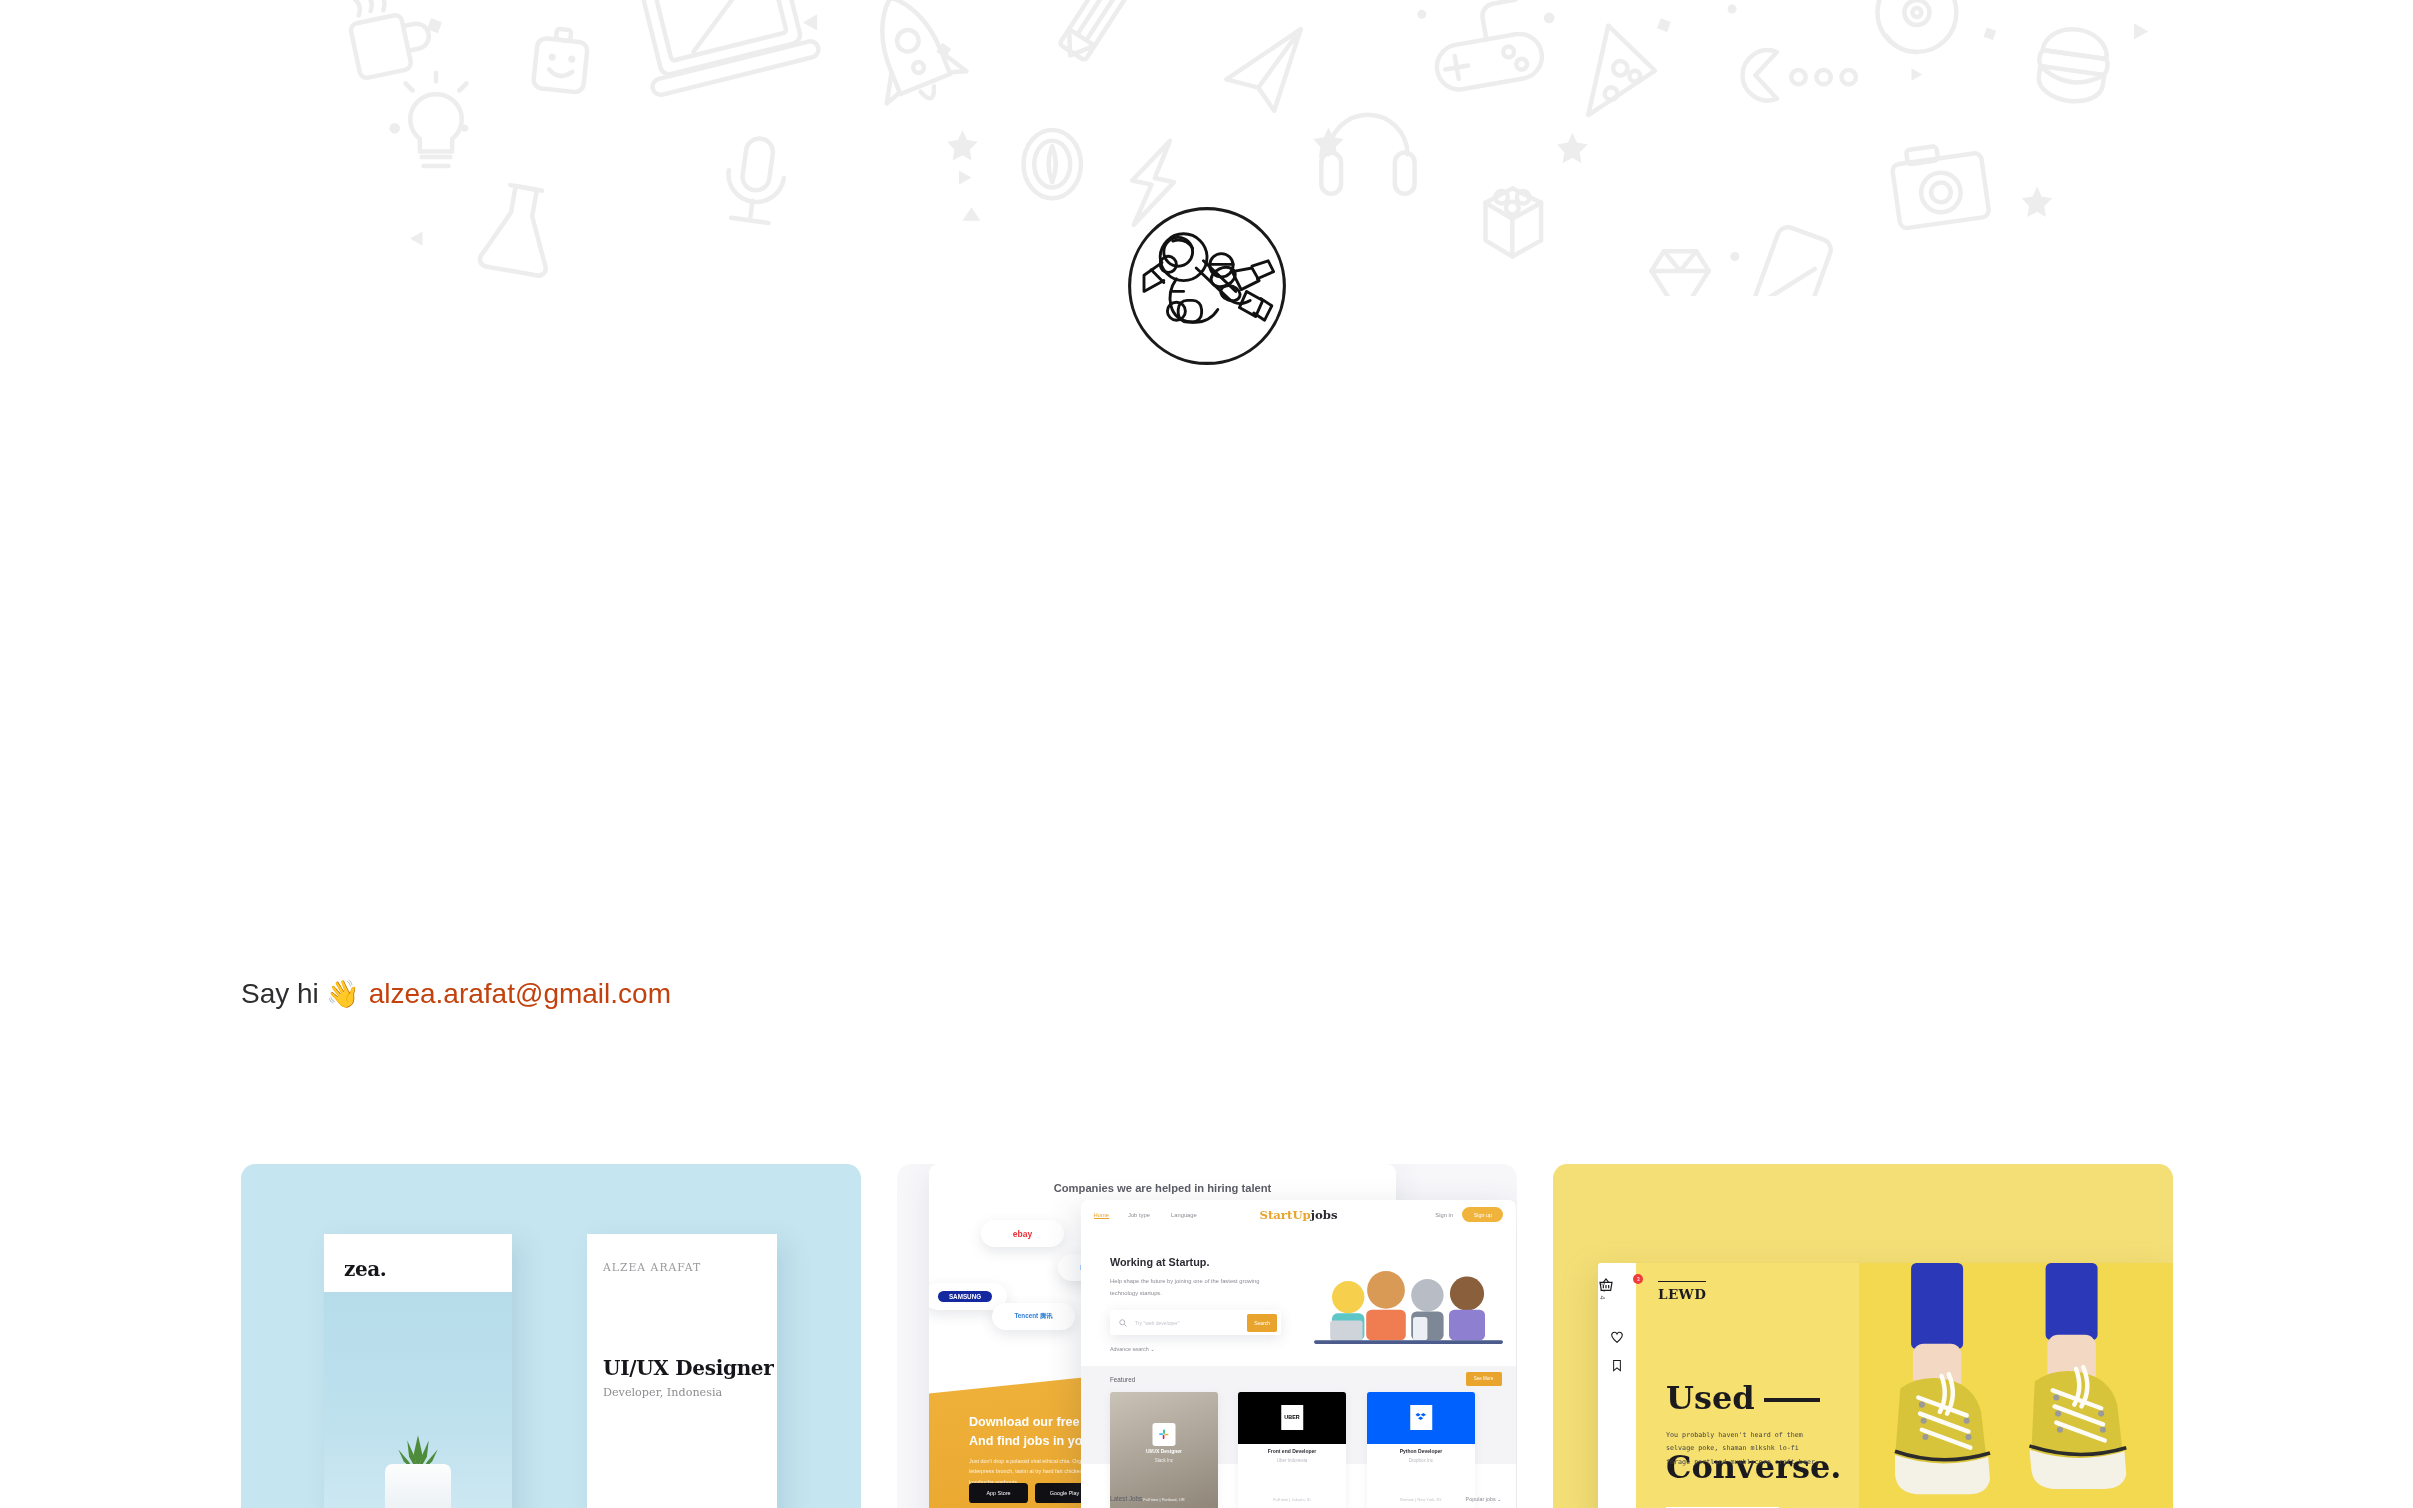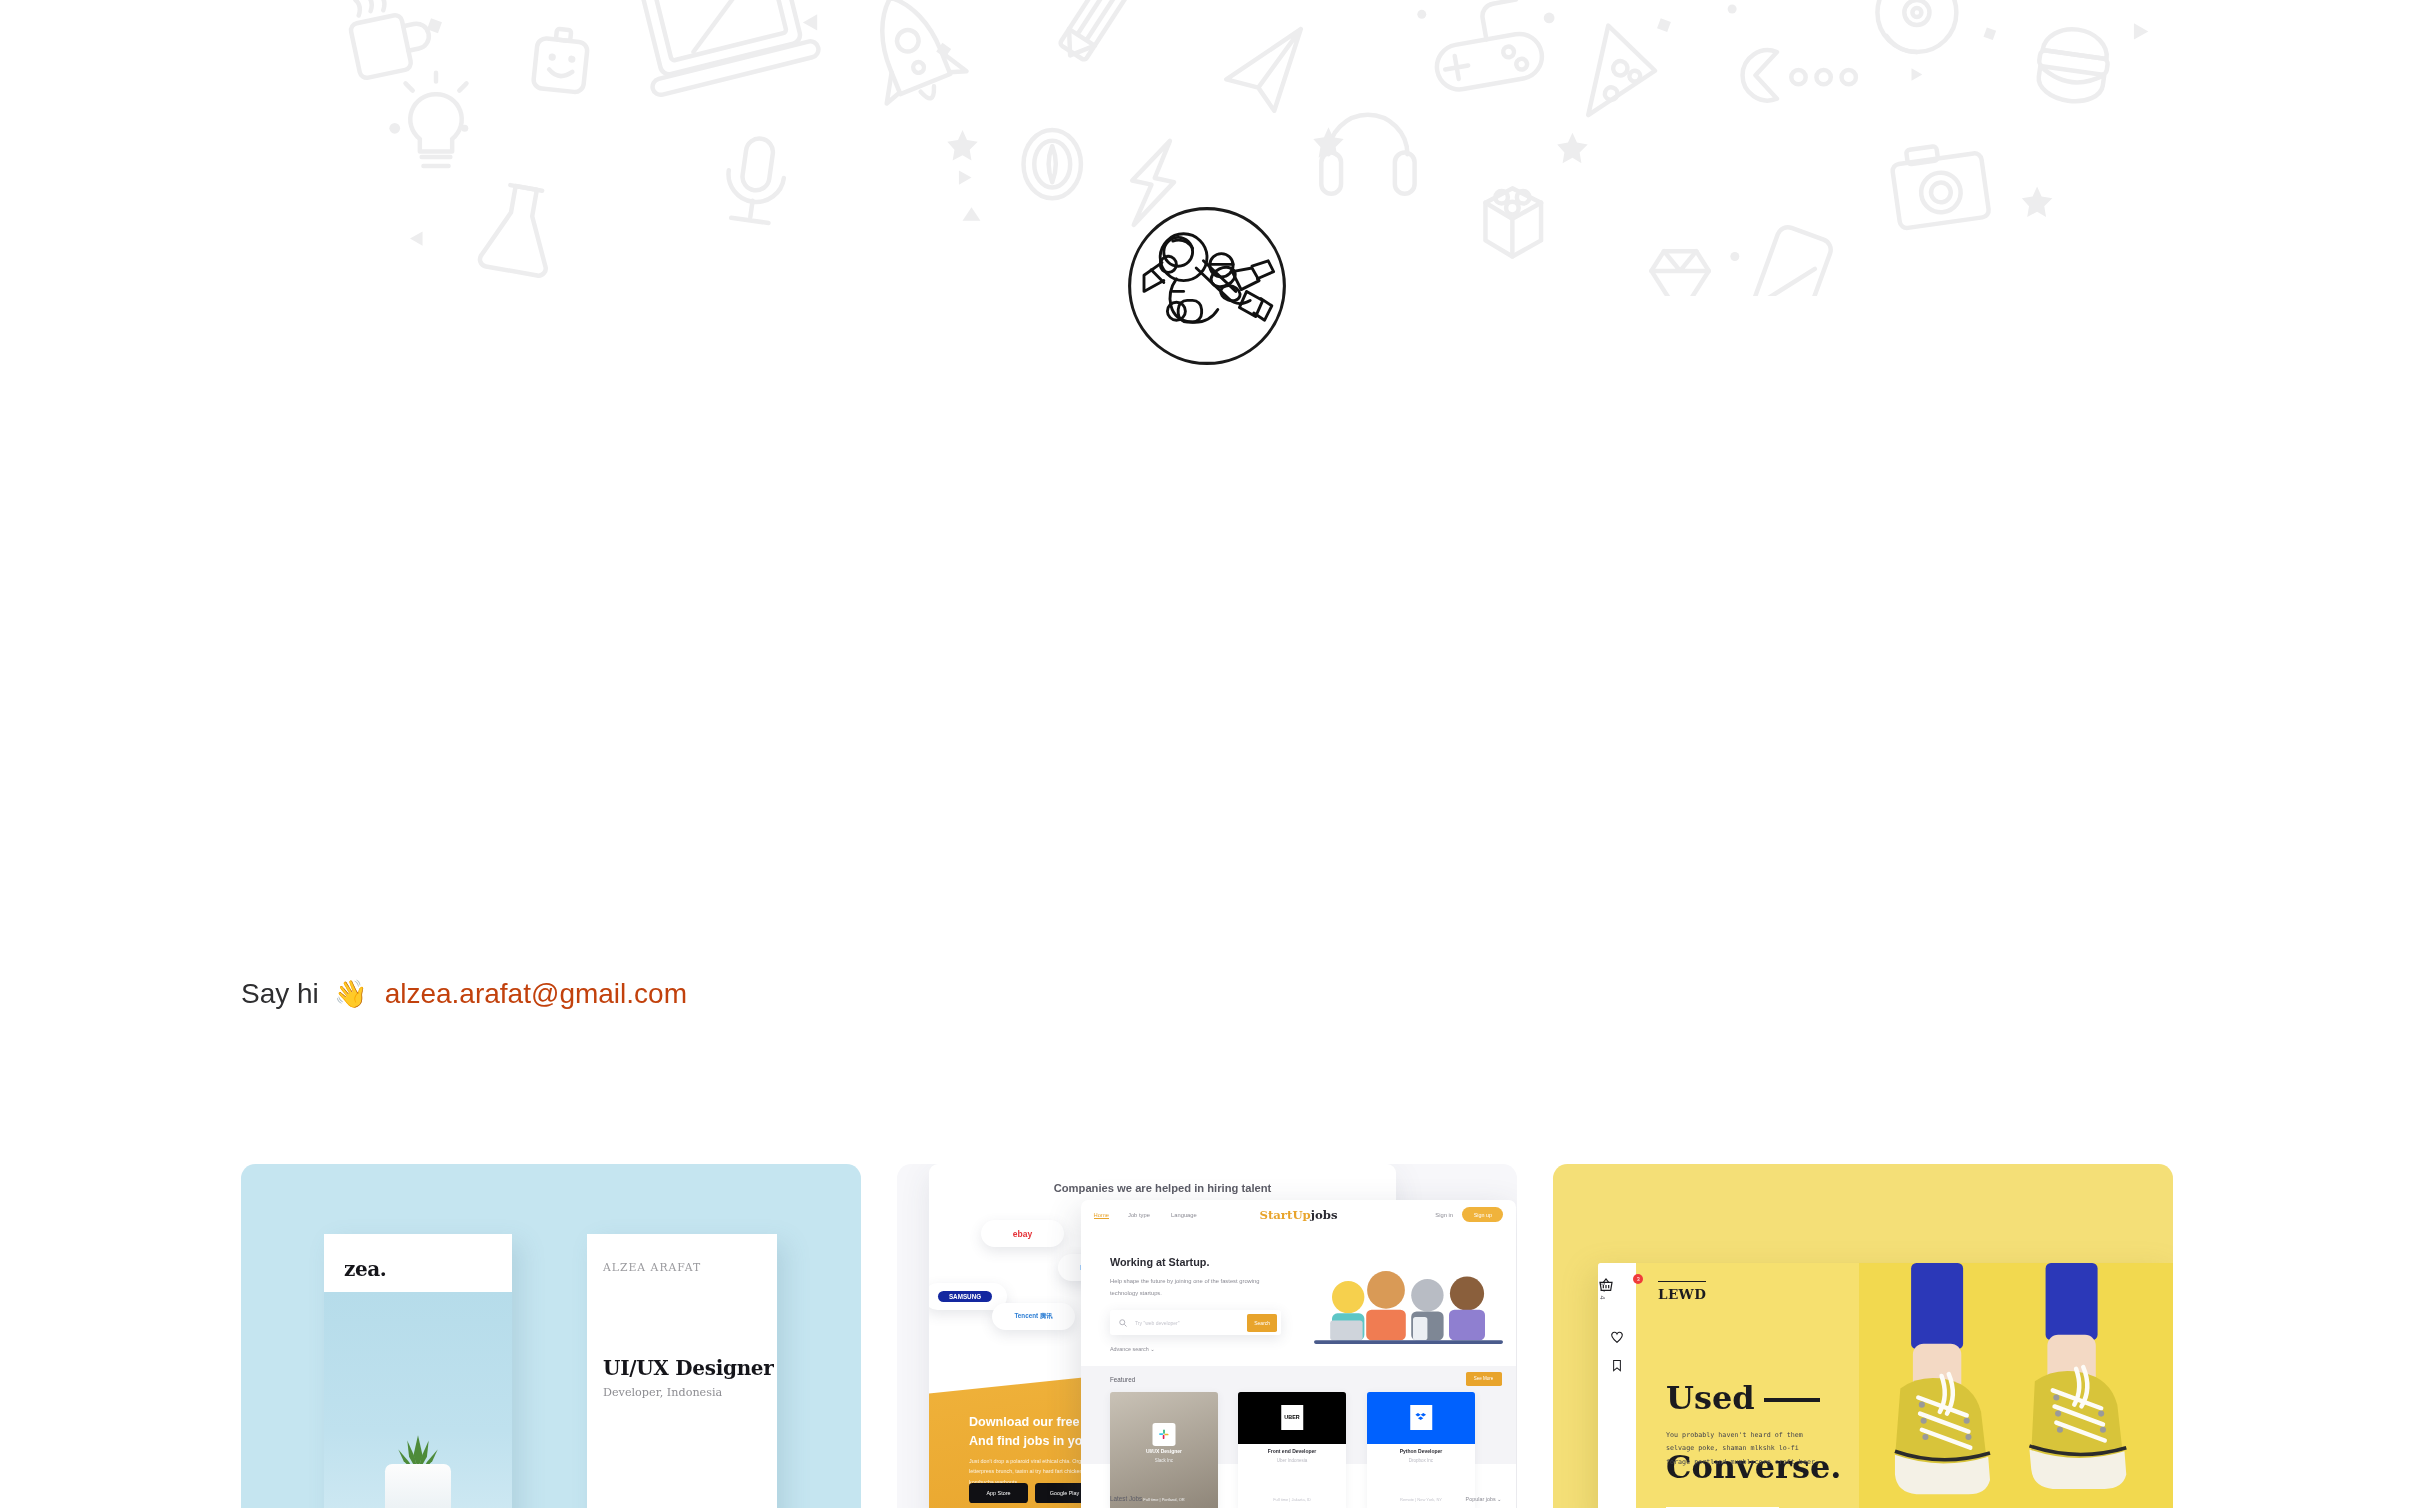--- a/index.html
+++ b/index.html
@@ -41,21 +41,21 @@
     letter-spacing: -0.4px;
     color: #2e2e30;
     white-space: pre-line;
     max-width: 1805px;
   }
   .say-hi {
     position: absolute; left: 241px; top: 978px;
     font-family: "Liberation Sans", sans-serif;
     font-size: 28px;
     color: #2e2e30;
-    display: flex; align-items: center; gap: 8px;
+    display: flex; align-items: center; gap: 0;
     white-space: nowrap;
   }
   .say-hi .wave { margin: 0 9px 0 7.2px; font-size: 27px; line-height: 1; }
   .say-hi a {
     color: #c2410c;
     text-decoration: none;
   }
 
   
   .cards {

